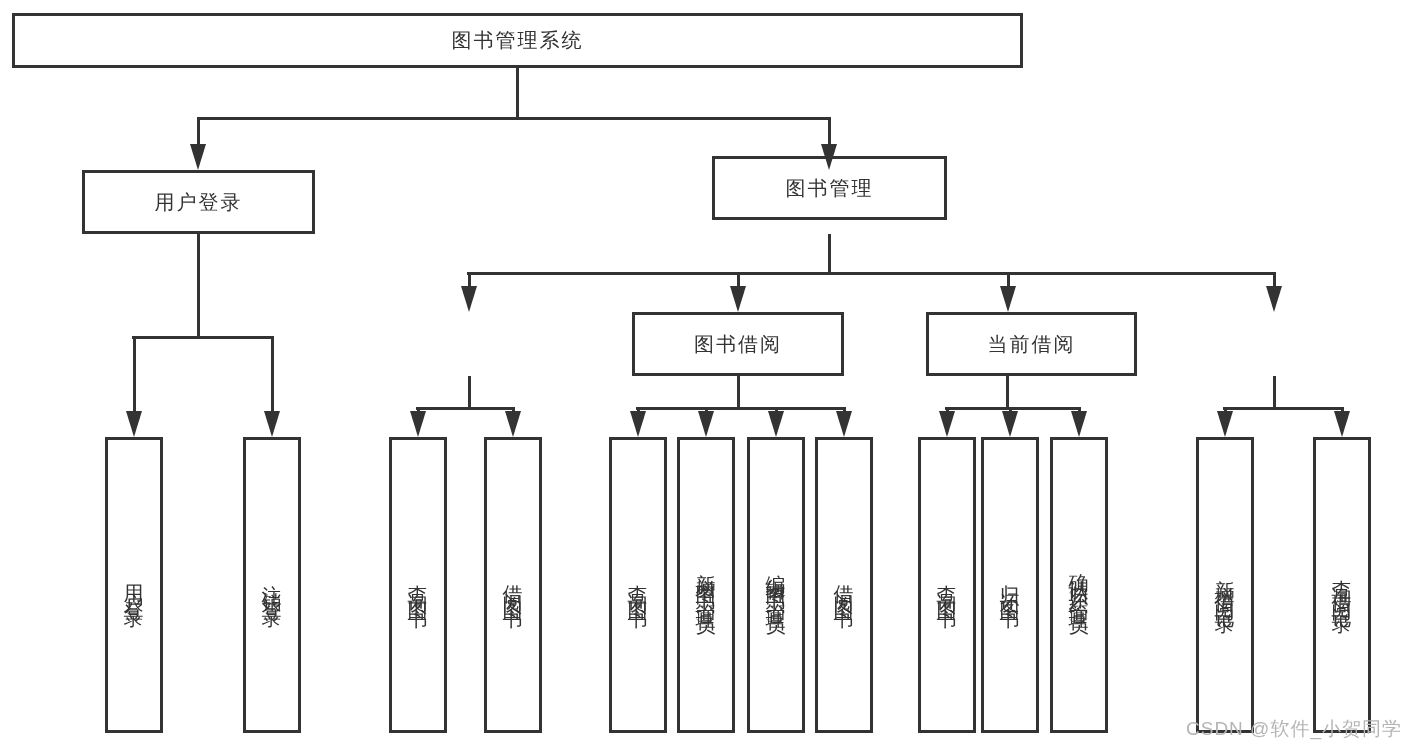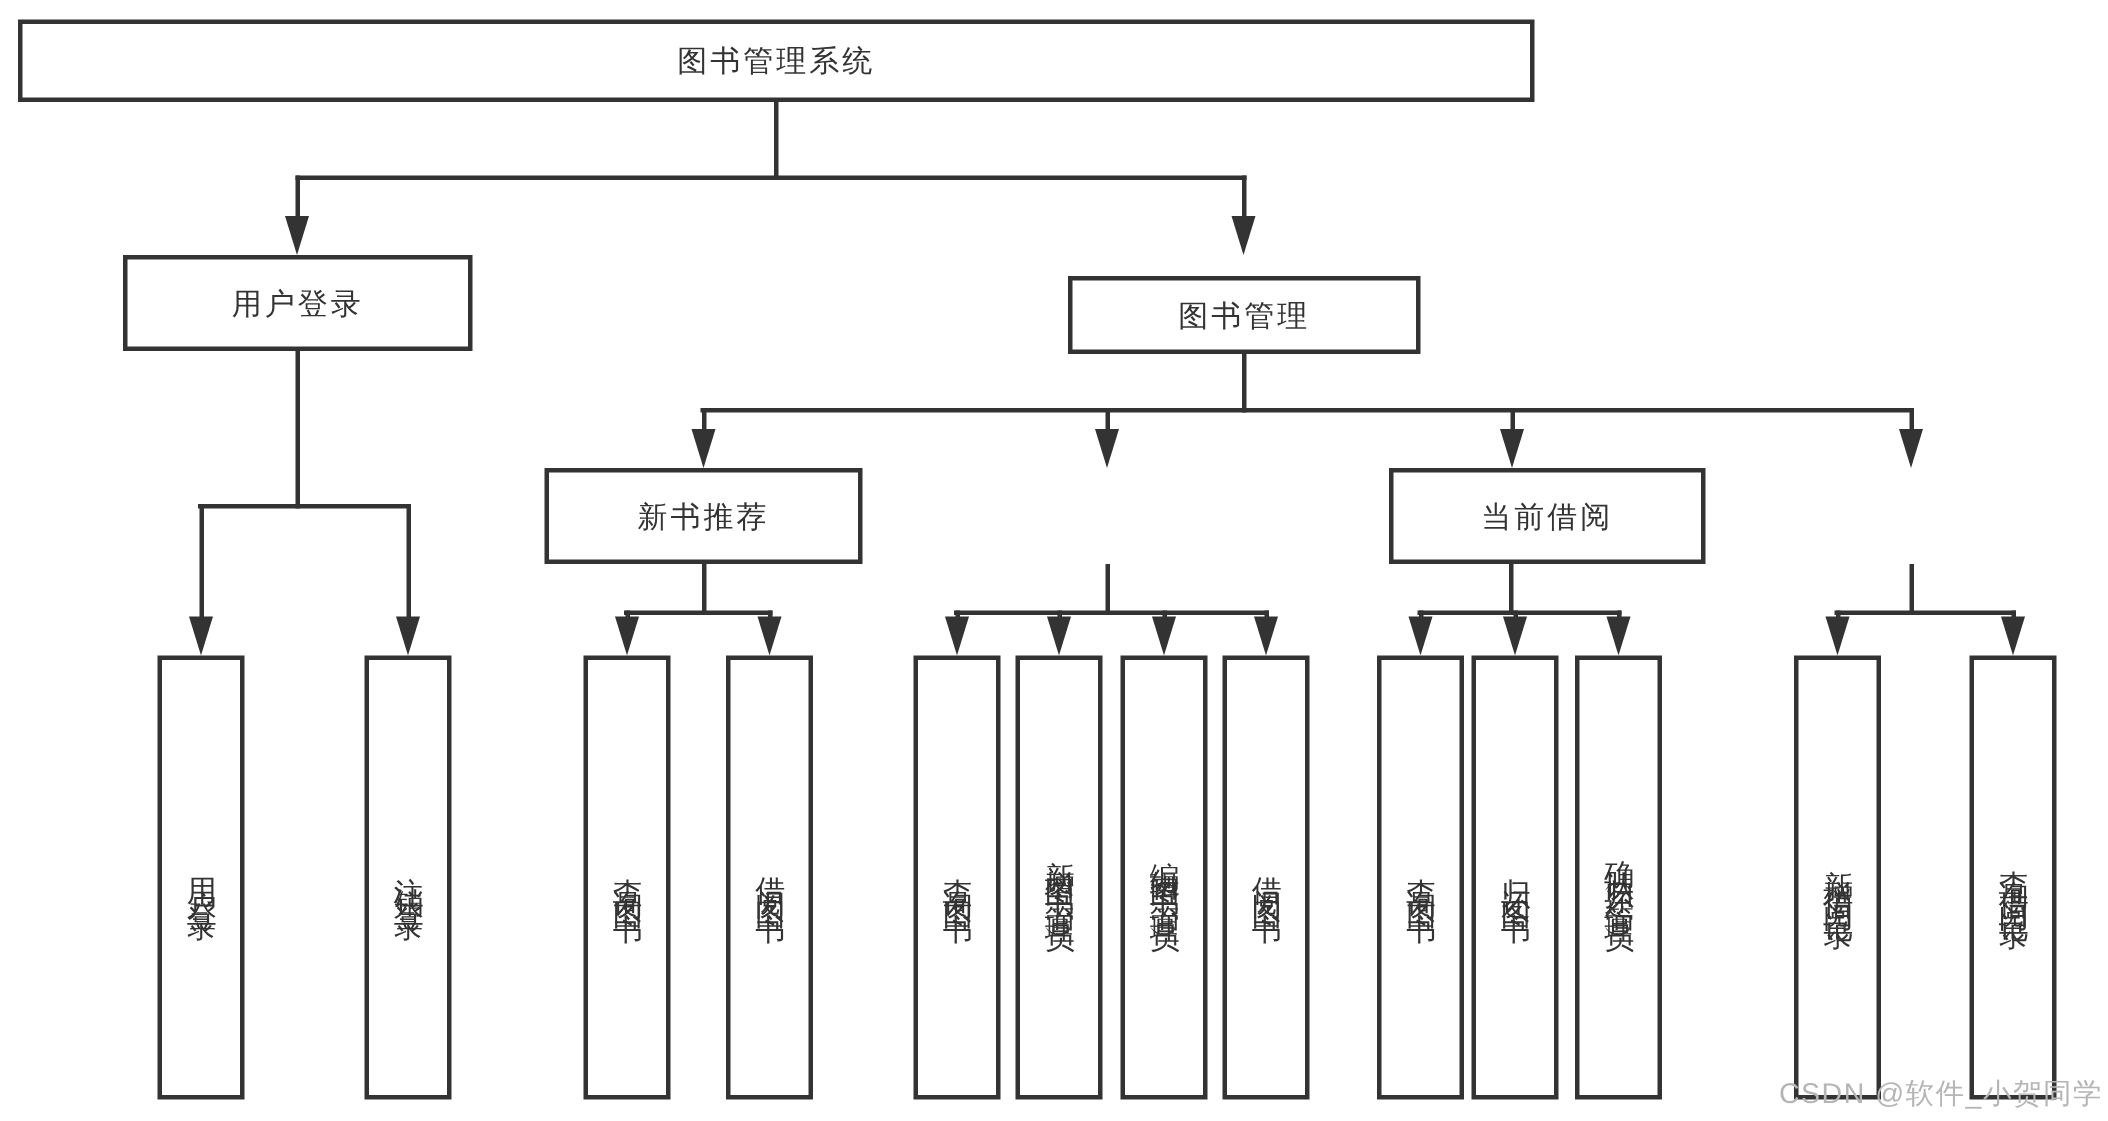--- a/index.html
+++ b/index.html
@@ -28,23 +28,23 @@
   }
 </style>
 </head>
 <body>
 
 <div class="canvas">
 
   <div class="node h-node" style="left:12px;top:13px;width:1011px;height:55px;">图书管理系统</div>
 
   <div class="node h-node" style="left:82px;top:170px;width:233px;height:64px;">用户登录</div>
-  <div class="node h-node" style="left:712px;top:184px;width:235px;height:52px;">图书管理</div>
+  <div class="node h-node" style="left:712px;top:156px;width:235px;height:64px;">图书管理</div>
 
-  <div class="node h-node" style="left:363px;top:312px;width:212px;height:64px;">新书推荐</div>
+  <div class="node h-node" style="left:632px;top:312px;width:212px;height:64px;">图书借阅</div>
   <div class="node h-node" style="left:902px;top:312px;width:211px;height:64px;margin-left:24px;">当前借阅</div>
 
   <div class="node v-node" style="left:105px;top:437px;width:58px;height:296px;">用户登录</div>
   <div class="node v-node" style="left:243px;top:437px;width:58px;height:296px;">注销登录</div>
 
   <div class="node v-node" style="left:389px;top:437px;width:58px;height:296px;">查询图书</div>
   <div class="node v-node" style="left:484px;top:437px;width:58px;height:296px;">借阅图书</div>
 
   <div class="node v-node" style="left:609px;top:437px;width:58px;height:296px;">查询图书</div>
   <div class="node v-node" style="left:677px;top:437px;width:58px;height:296px;letter-spacing:6px;">新增图书（管理员）</div>

